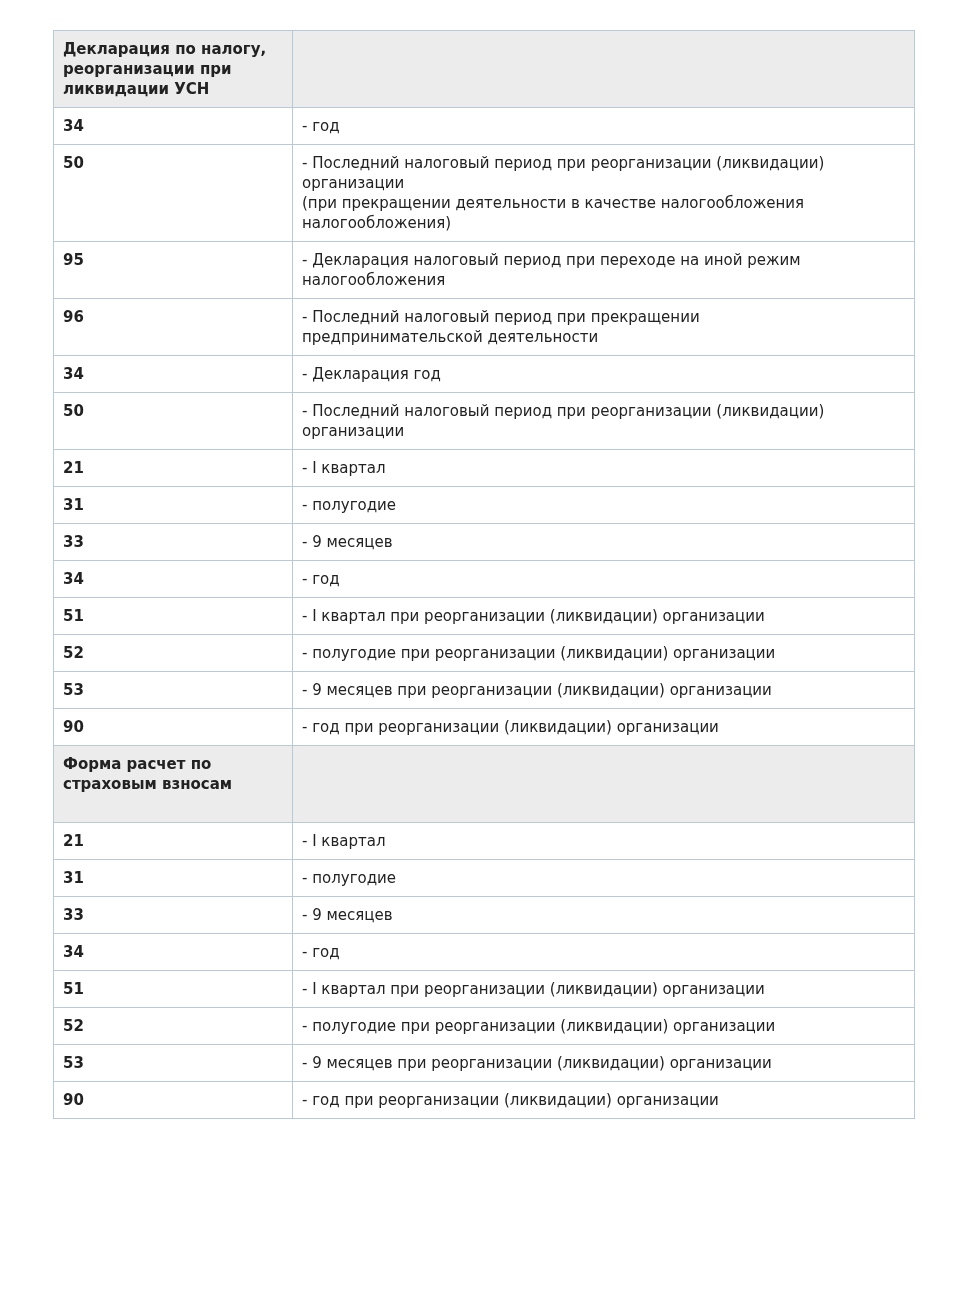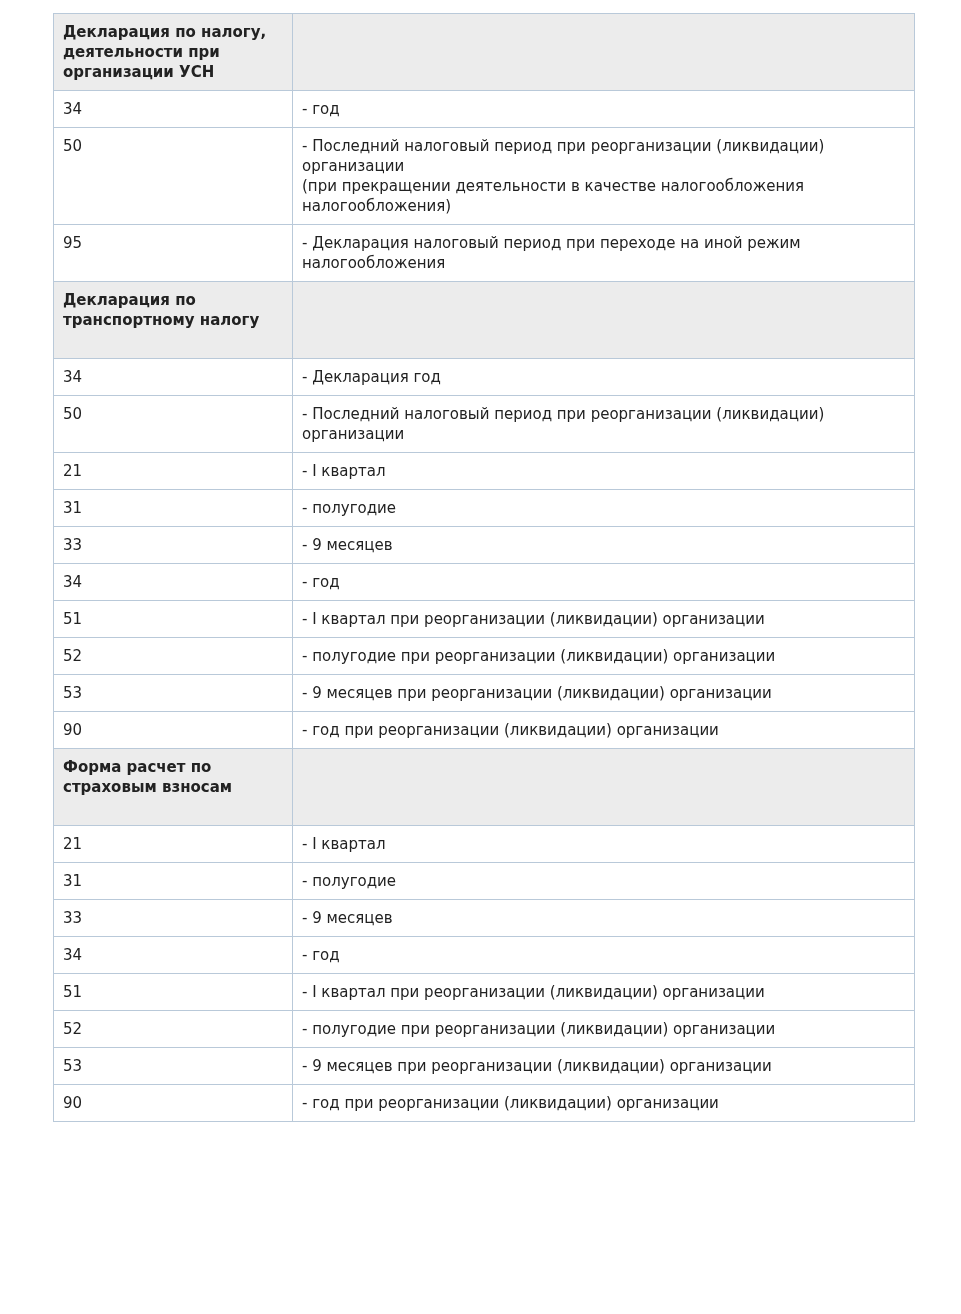--- a/index.html
+++ b/index.html
@@ -1,43 +1,43 @@
 <!DOCTYPE html>
 <html><head>
   <meta charset="utf-8">
   <style>
     html, body { margin: 0; padding: 0; background: #ffffff; }
     body { width: 961px; height: 1314px; position: relative; overflow: hidden; }
     .tbl {
-      position: absolute; left: 53px; top: 13px; width: 862px;
+      position: absolute; left: 53px; top: 30px; width: 862px;
       border-collapse: collapse;
       font-family: "DejaVu Sans", sans-serif; font-size: 15px; color: #222;
     }
     .tbl td {
       border: 1px solid #b9c9d9;
       vertical-align: top;
       padding: 8px 9px 8px 9px;
       line-height: 20px;
     }
-    .tbl td.code { width: 220px; }
+    .tbl td.code { width: 220px; font-weight: bold; }
     .tbl tr.section td { background: #ececec; font-weight: bold; }
     .tbl tr.section td.code { height: 60px; }
     .tbl tr.row td { height: 20px; }
     .desc-line { display: block; }
   </style>
 </head>
 <body>
 
 <table class="tbl">
   <tbody id="tbody">
       <tr class="section">
         <td class="code">
           <span class="desc-line">Декларация по налогу,</span>
-          <span class="desc-line">деятельности при</span>
-          <span class="desc-line">организации УСН</span>
+          <span class="desc-line">реорганизации при</span>
+          <span class="desc-line">ликвидации УСН</span>
         </td>
         <td></td>
       </tr>
       <tr class="row">
         <td class="code">34</td>
         <td>
           <span class="desc-line">- год</span>
         </td>
       </tr>
       <tr class="row">
@@ -49,26 +49,26 @@
           <span class="desc-line">налогообложения)</span>
         </td>
       </tr>
       <tr class="row">
         <td class="code">95</td>
         <td>
           <span class="desc-line">- Декларация налоговый период при переходе на иной режим</span>
           <span class="desc-line">налогообложения</span>
         </td>
       </tr>
-      <tr class="section">
-        <td class="code">
-          <span class="desc-line">Декларация по</span>
-          <span class="desc-line">транспортному налогу</span>
+      <tr class="row">
+        <td class="code">96</td>
+        <td>
+          <span class="desc-line">- Последний налоговый период при прекращении</span>
+          <span class="desc-line">предпринимательской деятельности</span>
         </td>
-        <td></td>
       </tr>
       <tr class="row">
         <td class="code">34</td>
         <td>
           <span class="desc-line">- Декларация год</span>
         </td>
       </tr>
       <tr class="row">
         <td class="code">50</td>
         <td>

